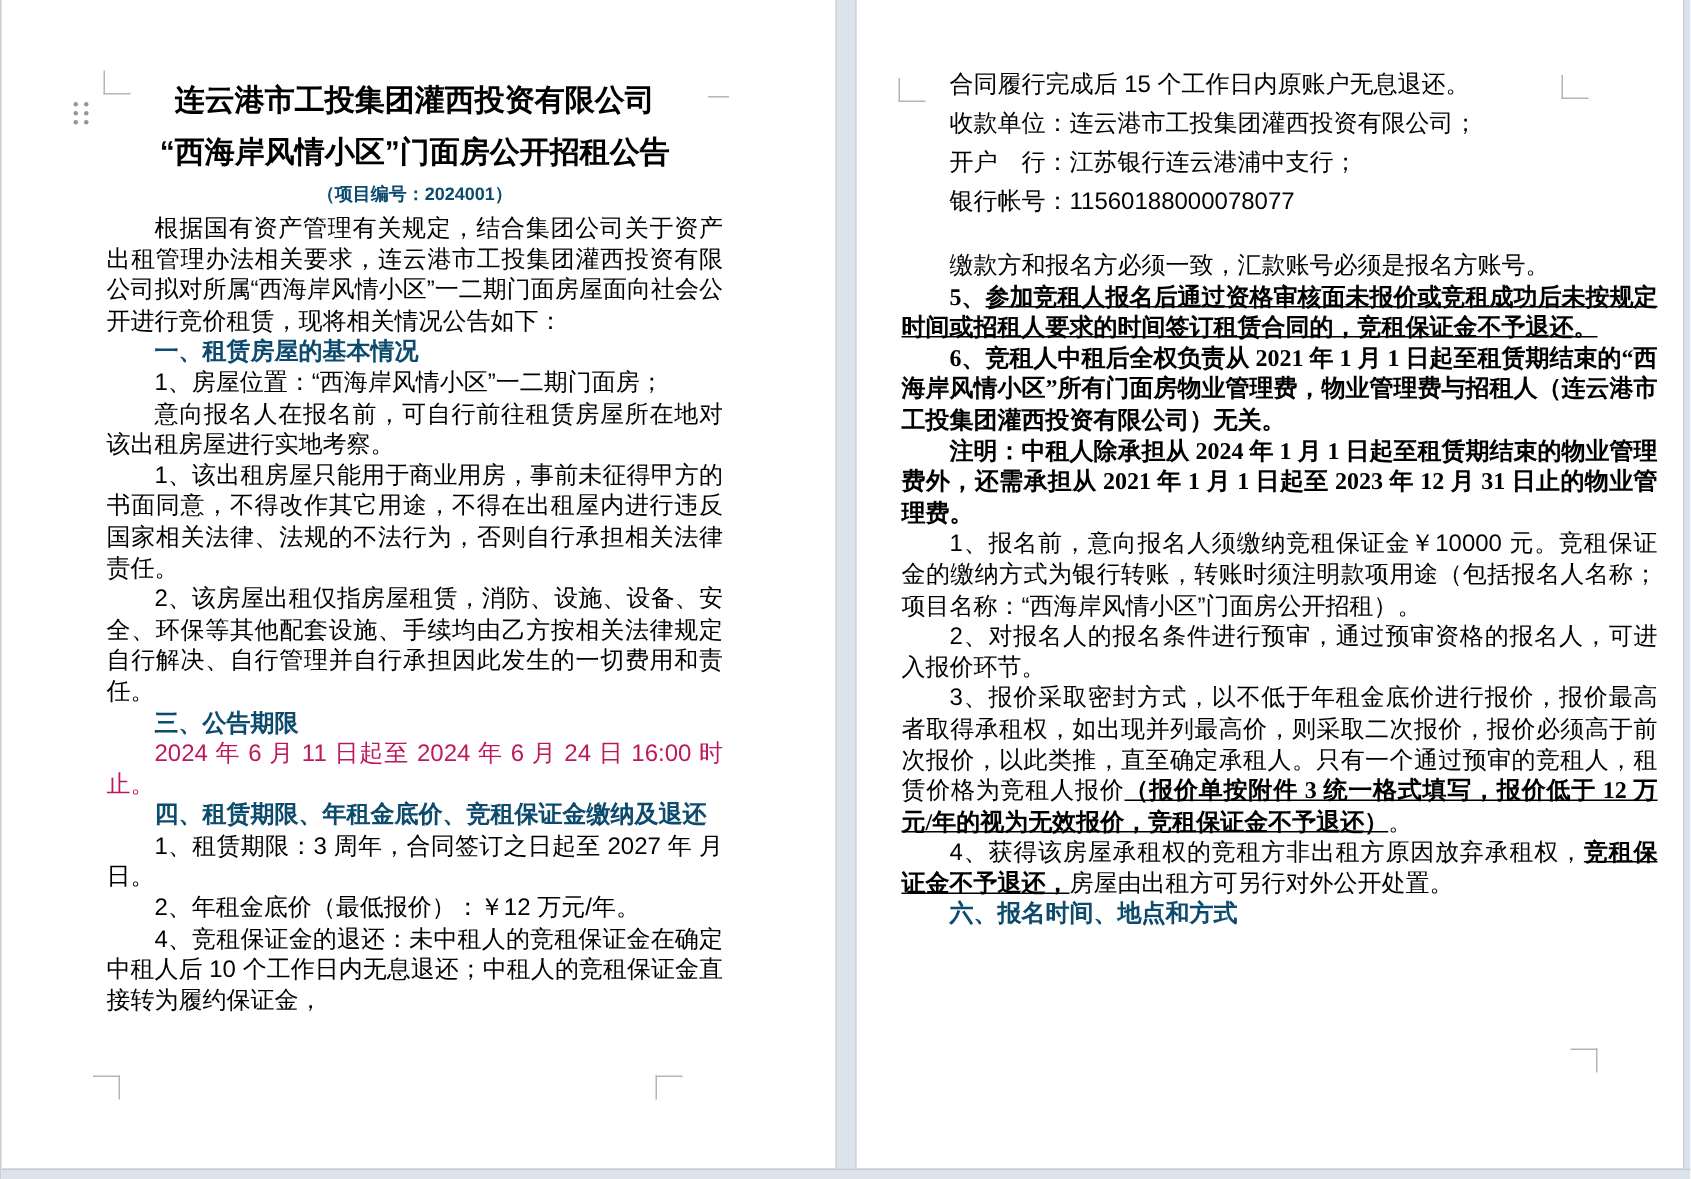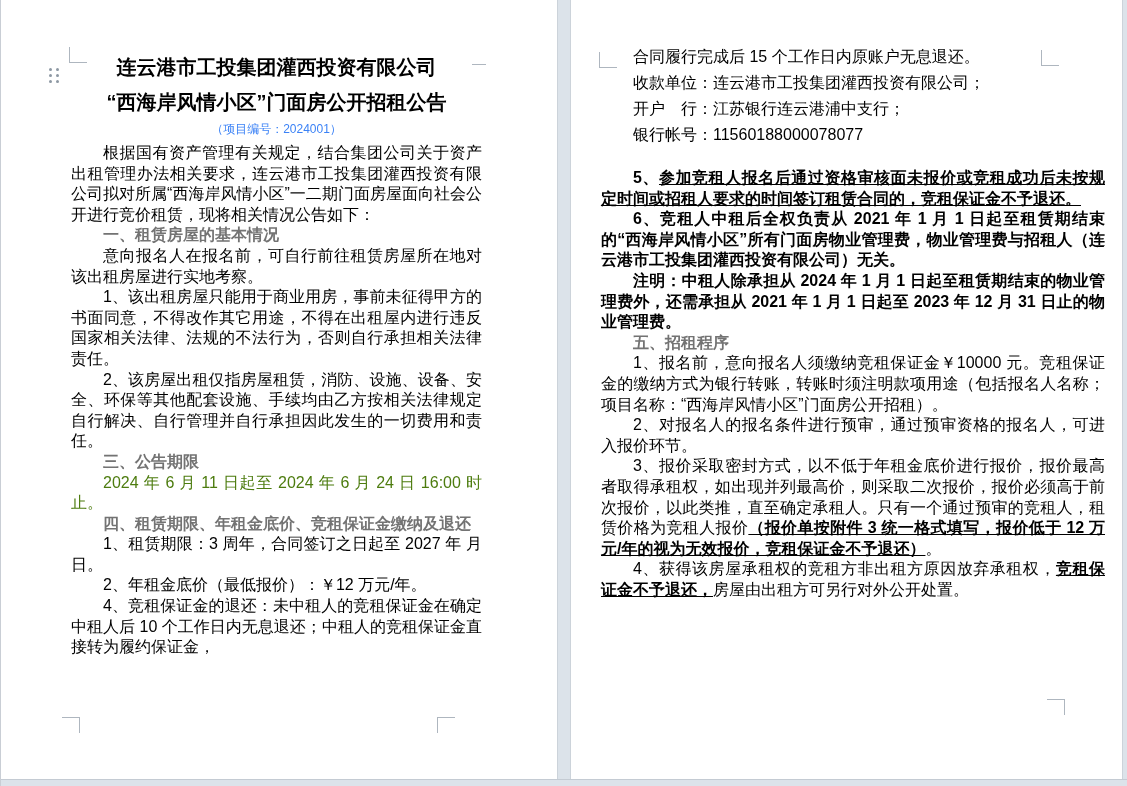--- a/index.html
+++ b/index.html
@@ -7,25 +7,25 @@
   .workspace{position:relative;width:1127px;height:786px;background:#ffffff;overflow:hidden;border-left:1px solid #c9ced5;box-sizing:border-box;}
   .page{position:absolute;top:0;background:#ffffff;color:#000;}
   .page-1{left:1px;width:498px;height:779px;}
   .page-2{left:570px;width:551px;height:779px;}
   .gap-strip{position:absolute;top:0;left:556px;width:14px;height:779px;background:#dce3ea;border-left:1px solid #ccd3da;border-right:1px solid #ccd3da;box-sizing:border-box;}
   .right-strip{position:absolute;top:0;left:1121px;width:6px;height:779px;background:#dce3ea;border-left:1px solid #ccd3da;box-sizing:border-box;}
   .bottom-strip{position:absolute;left:0;top:779px;width:1127px;height:7px;background:#dce3ea;border-top:1px solid #c4cbd3;box-sizing:border-box;}
   .content-1{padding:50px 18px 0 69px;}
   .content-2{padding:44px 17px 0 30px;}
   .doc-title{font-size:20px;font-weight:bold;text-align:center;line-height:35px;margin:0;color:#000;}
-  .doc-subtitle{font-size:12px;font-weight:normal;text-align:center;line-height:18px;margin:0 0 5px 0;color:#3b82f6;}
+  .doc-subtitle{font-size:12px;font-weight:bold;text-align:center;line-height:18px;margin:0 0 5px 0;color:#0c4a6e;}
   p.body{font-size:16px;line-height:20.6px;margin:0;text-align:justify;text-indent:2em;word-break:break-all;}
-  p.head{font-weight:bold;color:#737373;}
-  .blue{color:#4d7c0f;}
-  .bold{font-weight:bold;}
+  p.head{font-weight:bold;color:#0c4a6e;}
+  .blue{color:#be185d;}
+  .bold{font-weight:bold;font-family:Liberation Serif, serif;}
   .u{text-decoration:underline;}
   .bank-block p{line-height:26px;}
   .spacer{height:20px;}
   
   .mark{position:absolute;width:17px;height:15px;border:0 solid #aeb6bf;}
   .m-lb{border-left-width:1px;border-bottom-width:1px;}
   .m-b {border-bottom-width:1px;width:14px;}
   .m-tr{border-top-width:1px;border-right-width:1px;}
   .m-tl{border-top-width:1px;border-left-width:1px;}
   
@@ -37,20 +37,21 @@
 
 <div class="workspace">
 
   <div class="page page-1">
     <div class="content-1">
       <h1 class="doc-title">连云港市工投集团灌西投资有限公司</h1>
       <h1 class="doc-title">“西海岸风情小区”门面房公开招租公告</h1>
       <div class="doc-subtitle">（项目编号：2024001）</div>
       <p class="body">根据国有资产管理有关规定，结合集团公司关于资产出租管理办法相关要求，连云港市工投集团灌西投资有限公司拟对所属“西海岸风情小区”一二期门面房屋面向社会公开进行竞价租赁，现将相关情况公告如下：</p>
       <p class="body head">一、租赁房屋的基本情况</p>
+      <p class="body">1、房屋位置：“西海岸风情小区”一二期门面房；</p>
       <p class="body">意向报名人在报名前，可自行前往租赁房屋所在地对该出租房屋进行实地考察。</p>
       <p class="body">1、该出租房屋只能用于商业用房，事前未征得甲方的书面同意，不得改作其它用途，不得在出租屋内进行违反国家相关法律、法规的不法行为，否则自行承担相关法律责任。</p>
       <p class="body">2、该房屋出租仅指房屋租赁，消防、设施、设备、安全、环保等其他配套设施、手续均由乙方按相关法律规定自行解决、自行管理并自行承担因此发生的一切费用和责任。</p>
       <p class="body head">三、公告期限</p>
       <p class="body blue">2024 年 6 月 11 日起至 2024 年 6 月 24 日 16:00 时止。</p>
       <p class="body head">四、租赁期限、年租金底价、竞租保证金缴纳及退还</p>
       <p class="body">1、租赁期限：3 周年，合同签订之日起至 2027 年  月   日。</p>
       <p class="body">2、年租金底价（最低报价）：￥12 万元/年。</p>
       <p class="body">4、竞租保证金的退还：未中租人的竞租保证金在确定中租人后 10 个工作日内无息退还；中租人的竞租保证金直接转为履约保证金，</p>
     </div>
@@ -58,28 +59,29 @@
 
   <div class="page page-2">
     <div class="content-2">
       <div class="bank-block">
         <p class="body">合同履行完成后 15 个工作日内原账户无息退还。</p>
         <p class="body">收款单位：连云港市工投集团灌西投资有限公司；</p>
         <p class="body">开户　行：江苏银行连云港浦中支行；</p>
         <p class="body">银行帐号：11560188000078077</p>
       </div>
       <div class="spacer"></div>
+      <p class="body">缴款方和报名方必须一致，汇款账号必须是报名方账号。</p>
       <p class="body bold"><span>5、</span><span class="u">参加竞租人报名后通过资格审核面未报价或竞租成功后未按规定时间或招租人要求的时间签订租赁合同的，竞租保证金不予退还。</span></p>
       <p class="body bold">6、竞租人中租后全权负责从 2021 年 1 月 1 日起至租赁期结束的“西海岸风情小区”所有门面房物业管理费，物业管理费与招租人（连云港市工投集团灌西投资有限公司）无关。</p>
       <p class="body bold">注明：中租人除承担从 2024 年 1 月 1 日起至租赁期结束的物业管理费外，还需承担从 2021 年 1 月 1 日起至 2023 年 12 月 31 日止的物业管理费。</p>
-      <p class="body head">五、招租程序</p>
       <p class="body">1、报名前，意向报名人须缴纳竞租保证金￥10000 元。竞租保证金的缴纳方式为银行转账，转账时须注明款项用途（包括报名人名称；项目名称：“西海岸风情小区”门面房公开招租）。</p>
       <p class="body">2、对报名人的报名条件进行预审，通过预审资格的报名人，可进入报价环节。</p>
       <p class="body"><span>3、报价采取密封方式，以不低于年租金底价进行报价，报价最高者取得承租权，如出现并列最高价，则采取二次报价，报价必须高于前次报价，以此类推，直至确定承租人。只有一个通过预审的竞租人，租赁价格为竞租人报价</span><span class="bold u">（报价单按附件 3 统一格式填写，报价低于 12 万元/年的视为无效报价，竞租保证金不予退还）</span><span>。</span></p>
       <p class="body"><span>4、获得该房屋承租权的竞租方非出租方原因放弃承租权，</span><span class="bold u">竞租保证金不予退还，</span><span>房屋由出租方可另行对外公开处置。</span></p>
+      <p class="body head">六、报名时间、地点和方式</p>
     </div>
   </div>
 
   <div class="gap-strip"></div>
   <div class="right-strip"></div>
   <div class="bottom-strip"></div>
 
   <div class="mark m-lb" style="left:68px;top:47px;"></div>
   <div class="mark m-b" style="left:471px;top:49px;"></div>
   <div class="mark m-tr" style="left:61px;top:717px;"></div>

